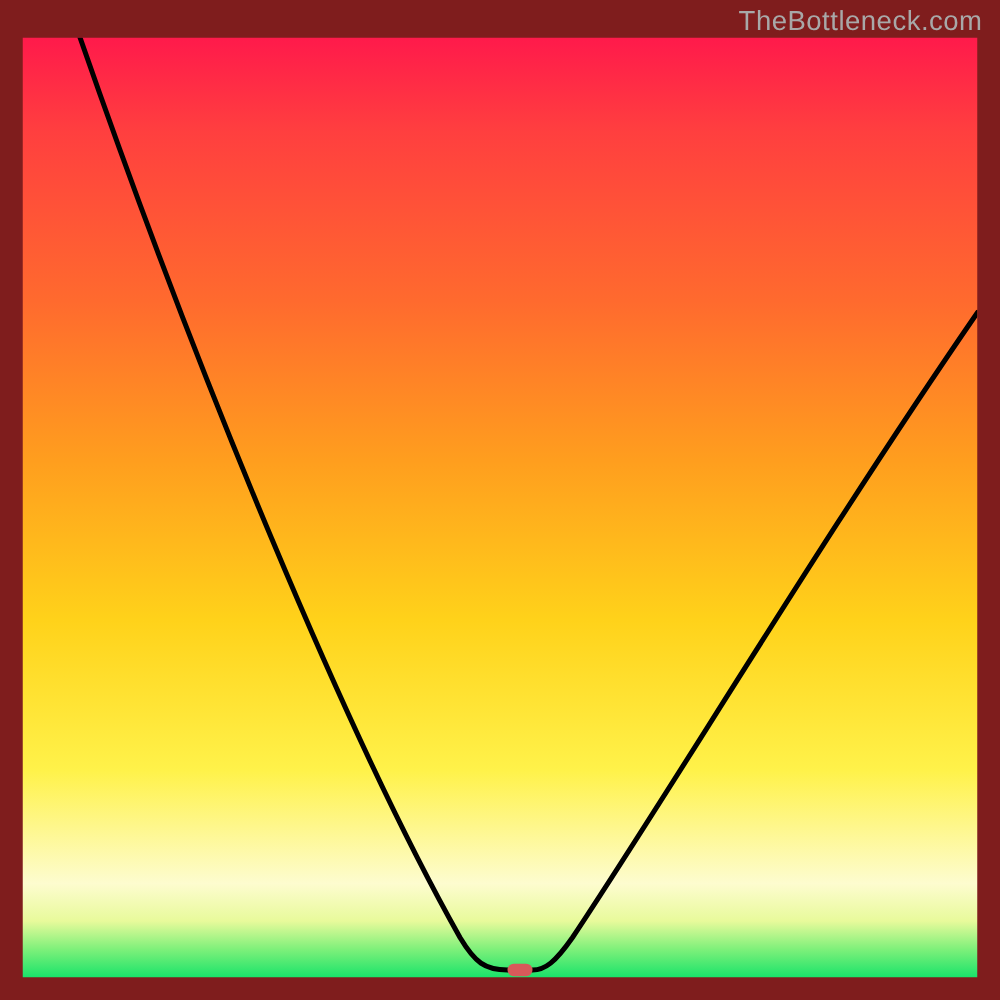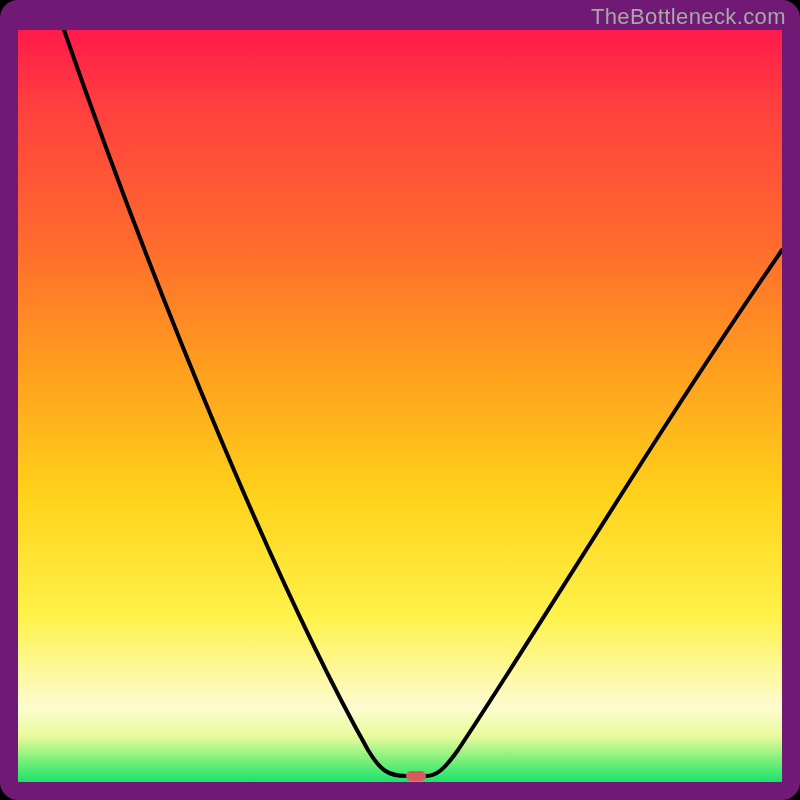--- a/index.html
+++ b/index.html
@@ -8,22 +8,21 @@
     width: 800px;
     height: 800px;
     background: #000000;
     overflow: hidden;
     font-family: Arial, Helvetica, sans-serif;
   }
   .stage {
     position: relative;
     width: 800px;
     height: 800px;
-    background: #701a75;
-    border-radius: 18px;
+    background: #7f1d1d;
   }
   .plot-area {
     position: absolute;
     left: 18px;
     top: 30px;
     width: 764px;
     height: 752px;
     overflow: hidden;
   }
   .gradient-bg {

